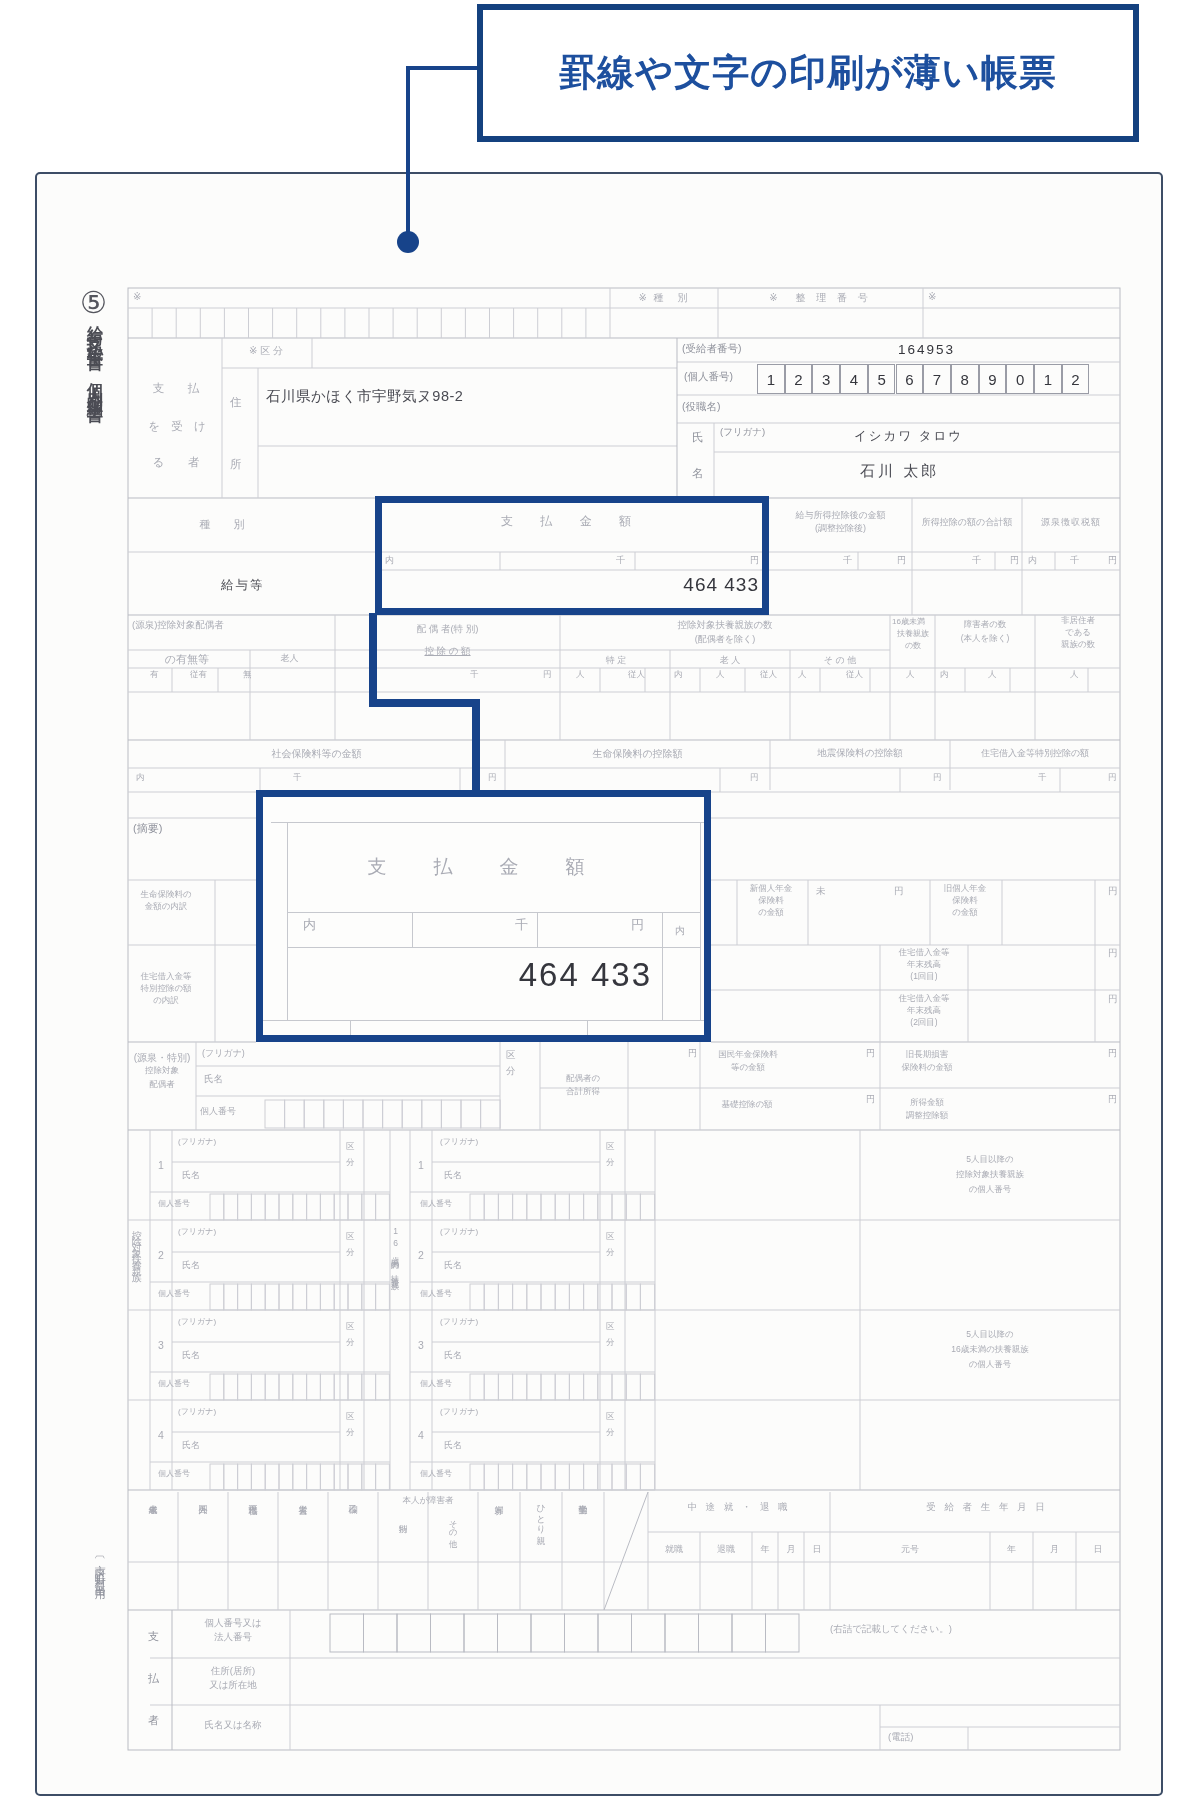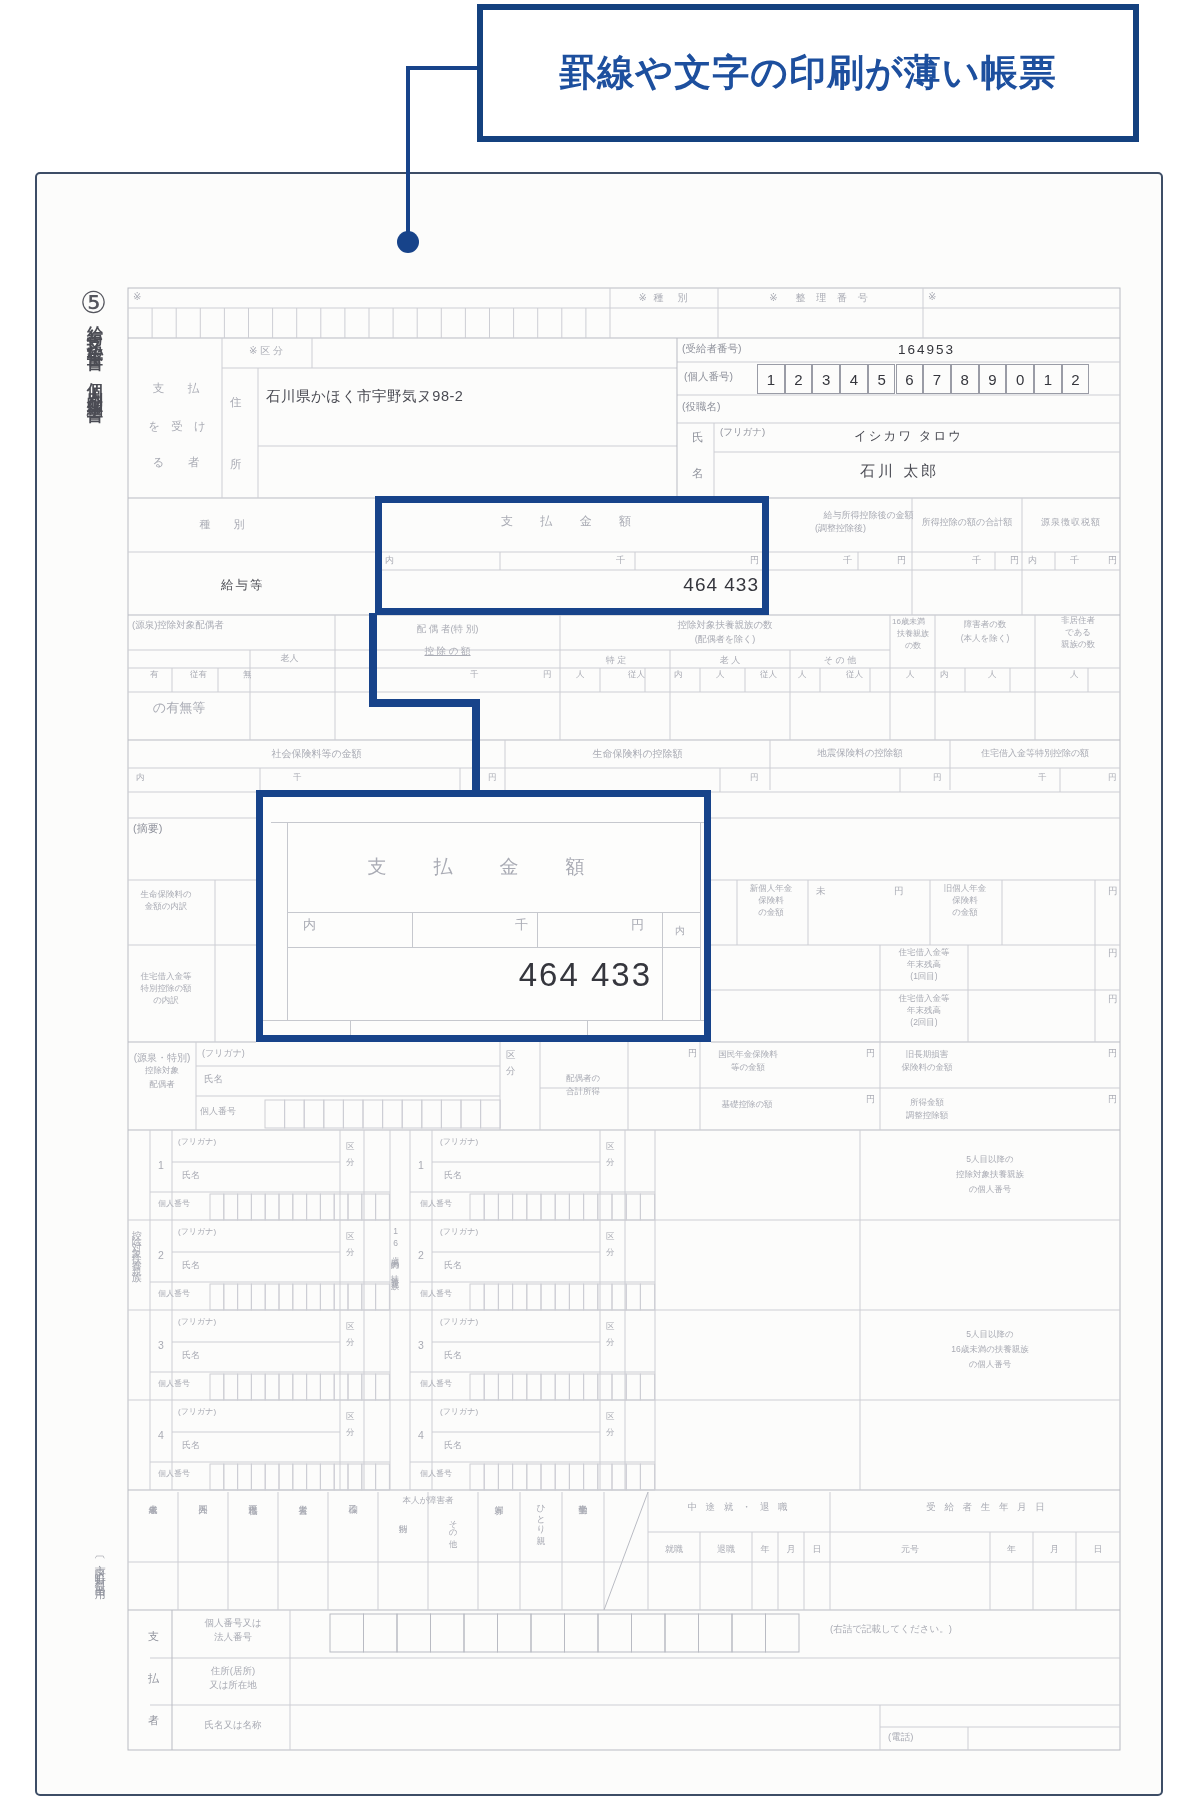--- a/index.html
+++ b/index.html
@@ -371,36 +371,36 @@
     <div class="lb f" style="left: 230px; top: 396px; font-size: 11.5px;">住</div>
     <div class="lb f" style="left: 230px; top: 458px; font-size: 11.5px;">所</div>
     <div class="lb m" style="left: 682px; top: 343px; font-size: 10.5px;">(受給者番号)</div>
     <div class="lb m" style="left: 684px; top: 371px; font-size: 10.5px;">(個人番号)</div>
     <div class="lb m" style="left: 682px; top: 401px; font-size: 10.5px;">(役職名)</div>
     <div class="lb m" style="left: 692px; top: 431px; font-size: 11.5px;">氏</div>
     <div class="lb m" style="left: 692px; top: 467px; font-size: 11.5px;">名</div>
     <div class="lb m" style="left: 720px; top: 427px; font-size: 9.5px;">(フリガナ)</div>
     <div class="lb f" style="left: 140px; top: 518px; width: 170px; text-align: center; font-size: 11px; letter-spacing: 6px;">種　別</div>
     <div class="lb f" style="left: 377px; top: 515px; width: 390px; text-align: center; font-size: 12px; letter-spacing: 12px;">支 払 金 額</div>
-    <div class="lb f" style="left: 769px; top: 510px; width: 143px; text-align: center; font-size: 9px; padding-left: 28px;">給与所得控除後の金額</div>
+    <div class="lb f" style="left: 769px; top: 510px; width: 143px; text-align: center; font-size: 9px;">給与所得控除後の金額</div>
     <div class="lb f" style="left: 769px; top: 523px; width: 143px; text-align: center; font-size: 9px;">(調整控除後)</div>
     <div class="lb f" style="left: 912px; top: 517px; width: 110px; text-align: center; font-size: 9px;">所得控除の額の合計額</div>
     <div class="lb f" style="left: 1022px; top: 517px; width: 98px; text-align: center; font-size: 9px; letter-spacing: 1px;">源泉徴収税額</div>
     <div class="lb f" style="left: 385px; top: 555px; font-size: 9px;">内</div>
     <div class="lb f" style="left: 616px; top: 555px; font-size: 9px;">千</div>
     <div class="lb f" style="left: 750px; top: 555px; font-size: 9px;">円</div>
     <div class="lb f" style="left: 843px; top: 555px; font-size: 9px;">千</div>
     <div class="lb f" style="left: 897px; top: 555px; font-size: 9px;">円</div>
     <div class="lb f" style="left: 972px; top: 555px; font-size: 9px;">千</div>
     <div class="lb f" style="left: 1010px; top: 555px; font-size: 9px;">円</div>
     <div class="lb f" style="left: 1028px; top: 555px; font-size: 9px;">内</div>
     <div class="lb f" style="left: 1070px; top: 555px; font-size: 9px;">千</div>
     <div class="lb f" style="left: 1108px; top: 555px; font-size: 9px;">円</div>
     <div class="lb f" style="left: 132px; top: 620px; width: 200px; text-align: left; font-size: 9.5px;">(源泉)控除対象配偶者</div>
-    <div class="lb f" style="left: 134px; top: 653px; width: 90px; text-align: center; font-size: 13px; margin-top: 48px;">の有無等</div>
+    <div class="lb f" style="left: 142px; top: 653px; width: 90px; text-align: center; font-size: 11px;">の有無等</div>
     <div class="lb f" style="left: 252px; top: 653px; width: 75px; text-align: center; font-size: 9px;">老人</div>
     <div class="lb f" style="left: 337px; top: 624px; width: 221px; text-align: center; font-size: 9.5px;">配 偶 者(特 別)</div>
     <div class="lb f" style="left: 337px; top: 646px; width: 221px; text-align: center; font-size: 9.5px; text-decoration: underline;">控 除 の 額</div>
     <div class="lb f" style="left: 562px; top: 620px; width: 326px; text-align: center; font-size: 9.5px;">控除対象扶養親族の数</div>
     <div class="lb f" style="left: 562px; top: 634px; width: 326px; text-align: center; font-size: 9px;">(配偶者を除く)</div>
     <div class="lb f" style="left: 562px; top: 655px; width: 108px; text-align: center; font-size: 9px;">特 定</div>
     <div class="lb f" style="left: 672px; top: 655px; width: 116px; text-align: center; font-size: 9px;">老 人</div>
     <div class="lb f" style="left: 790px; top: 655px; width: 100px; text-align: center; font-size: 9px;">そ の 他</div>
     <div class="lb f" style="left: 890px; top: 618px; width: 35px; text-align: right; font-size: 8px;">16歳未満</div>
     <div class="lb f" style="left: 890px; top: 630px; width: 46px; text-align: center; font-size: 8px;">扶養親族</div>

